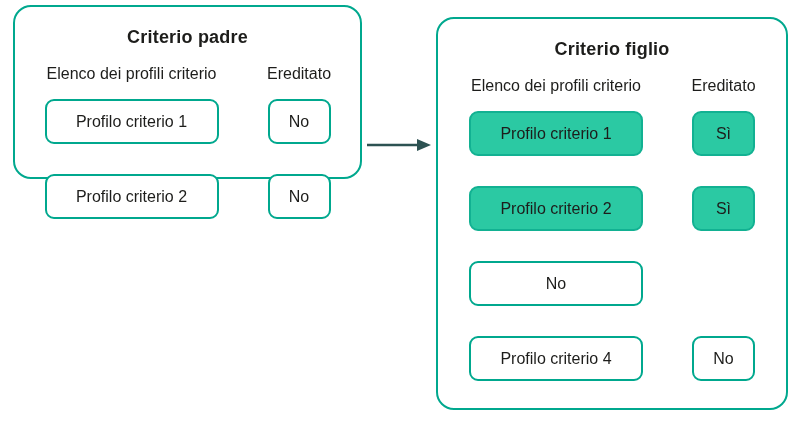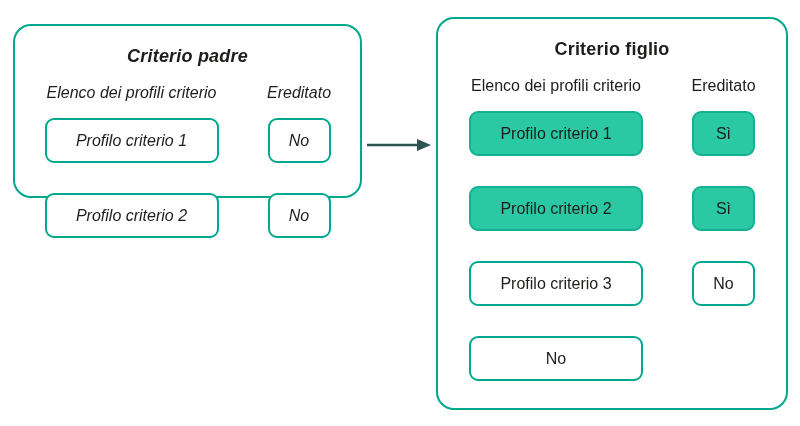--- a/index.html
+++ b/index.html
@@ -11,21 +11,21 @@
   }
   .stage { position: relative; width: 800px; height: 426px; overflow: hidden; }
 
   .panel {
     position: absolute;
     box-sizing: border-box;
     background: #ffffff;
     border: 2px solid var(--accent, #00a88e);
     border-radius: 18px;
   }
-  .panel-parent { left: 13px; top: 24px;  width: 349px; height: 174px; font-style: italic; }
+  .panel-parent { left: 13px; top: 5px;  width: 349px; height: 174px; }
   .panel-child  { left: 436px; top: 17px; width: 352px; height: 393px; }
 
   .panel-title {
     margin: 19px 0 0 0;
     text-align: center;
     font-size: 18px;
     font-weight: 700;
     line-height: 22px;
     letter-spacing: 0.2px;
   }
@@ -105,22 +105,22 @@
     <div class="rows">
       <div class="cols row">
         <div class="cell-box filled">Profilo criterio 1</div>
         <div class="cell-box filled">Sì</div>
       </div>
       <div class="cols row">
         <div class="cell-box filled">Profilo criterio 2</div>
         <div class="cell-box filled">Sì</div>
       </div>
       <div class="cols row">
-        <div class="cell-box">Profilo criterio 3</div>
         <div class="cell-box">No</div>
       </div>
       <div class="cols row">
+        <div class="cell-box">Profilo criterio 4</div>
         <div class="cell-box">No</div>
       </div>
     </div>
   </section>
 
 </div>
 
 </body></html>

